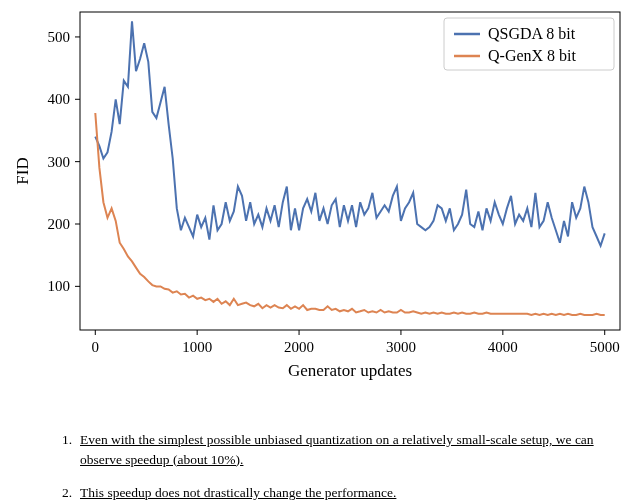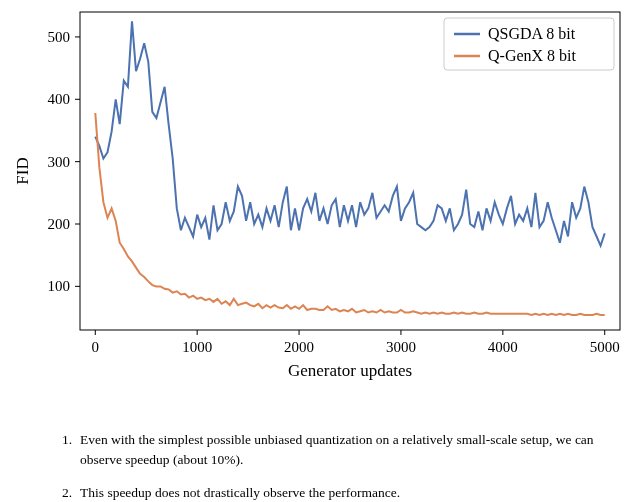--- a/index.html
+++ b/index.html
@@ -5,21 +5,21 @@
   html,body{margin:0;padding:0;background:#fff;font-family:"Times New Roman",Georgia,serif;}
   #wrap{width:640px;height:502px;position:relative;overflow:hidden;}
   #chart{position:absolute;left:10px;top:4px;width:620px;height:380px;}
   #chart svg{display:block;}
   .tick-label{font-size:15px;}
   .axis-label{font-size:17px;}
   .legend-label{font-size:16px;}
   #body-text{position:absolute;left:0;top:430px;width:640px;padding:0 14px 0 48px;box-sizing:border-box;color:#000;font-size:13.5px;line-height:1.45;}
   .list-row{display:flex;align-items:flex-start;margin-bottom:14px;}
   .list-num{width:24px;flex:0 0 24px;text-align:right;margin-right:8px;}
-  .list-body{flex:1;}
+  .list-body{flex:1;text-decoration:underline;}
 </style>
 </head>
 <body>
 <div id="wrap">
 
 <div id="chart">
       <svg width="620" height="380" viewBox="0 0 620 380">
         <rect x="70" y="8" width="540" height="318" fill="none" stroke="#000" stroke-width="1"></rect>
         <line x1="85.28301886792453" y1="326" x2="85.28301886792453" y2="331" stroke="#000"></line>
         <text class="tick-label" x="85.28301886792453" y="348" text-anchor="middle">0</text>
@@ -55,17 +55,17 @@
       </svg>
     </div>
 
 <div id="body-text">
   <div class="list-row">
     <div class="list-num">1.</div>
     <div class="list-body">Even with the simplest possible unbiased quantization on a relatively small-scale setup, we can observe speedup (about 10%).</div>
   </div>
   <div class="list-row">
     <div class="list-num">2.</div>
-    <div class="list-body">This speedup does not drastically observe the performance.</div>
+    <div class="list-body">This speedup does not drastically change the performance.</div>
   </div>
 </div>
 
 </div>
 
 </body></html>

